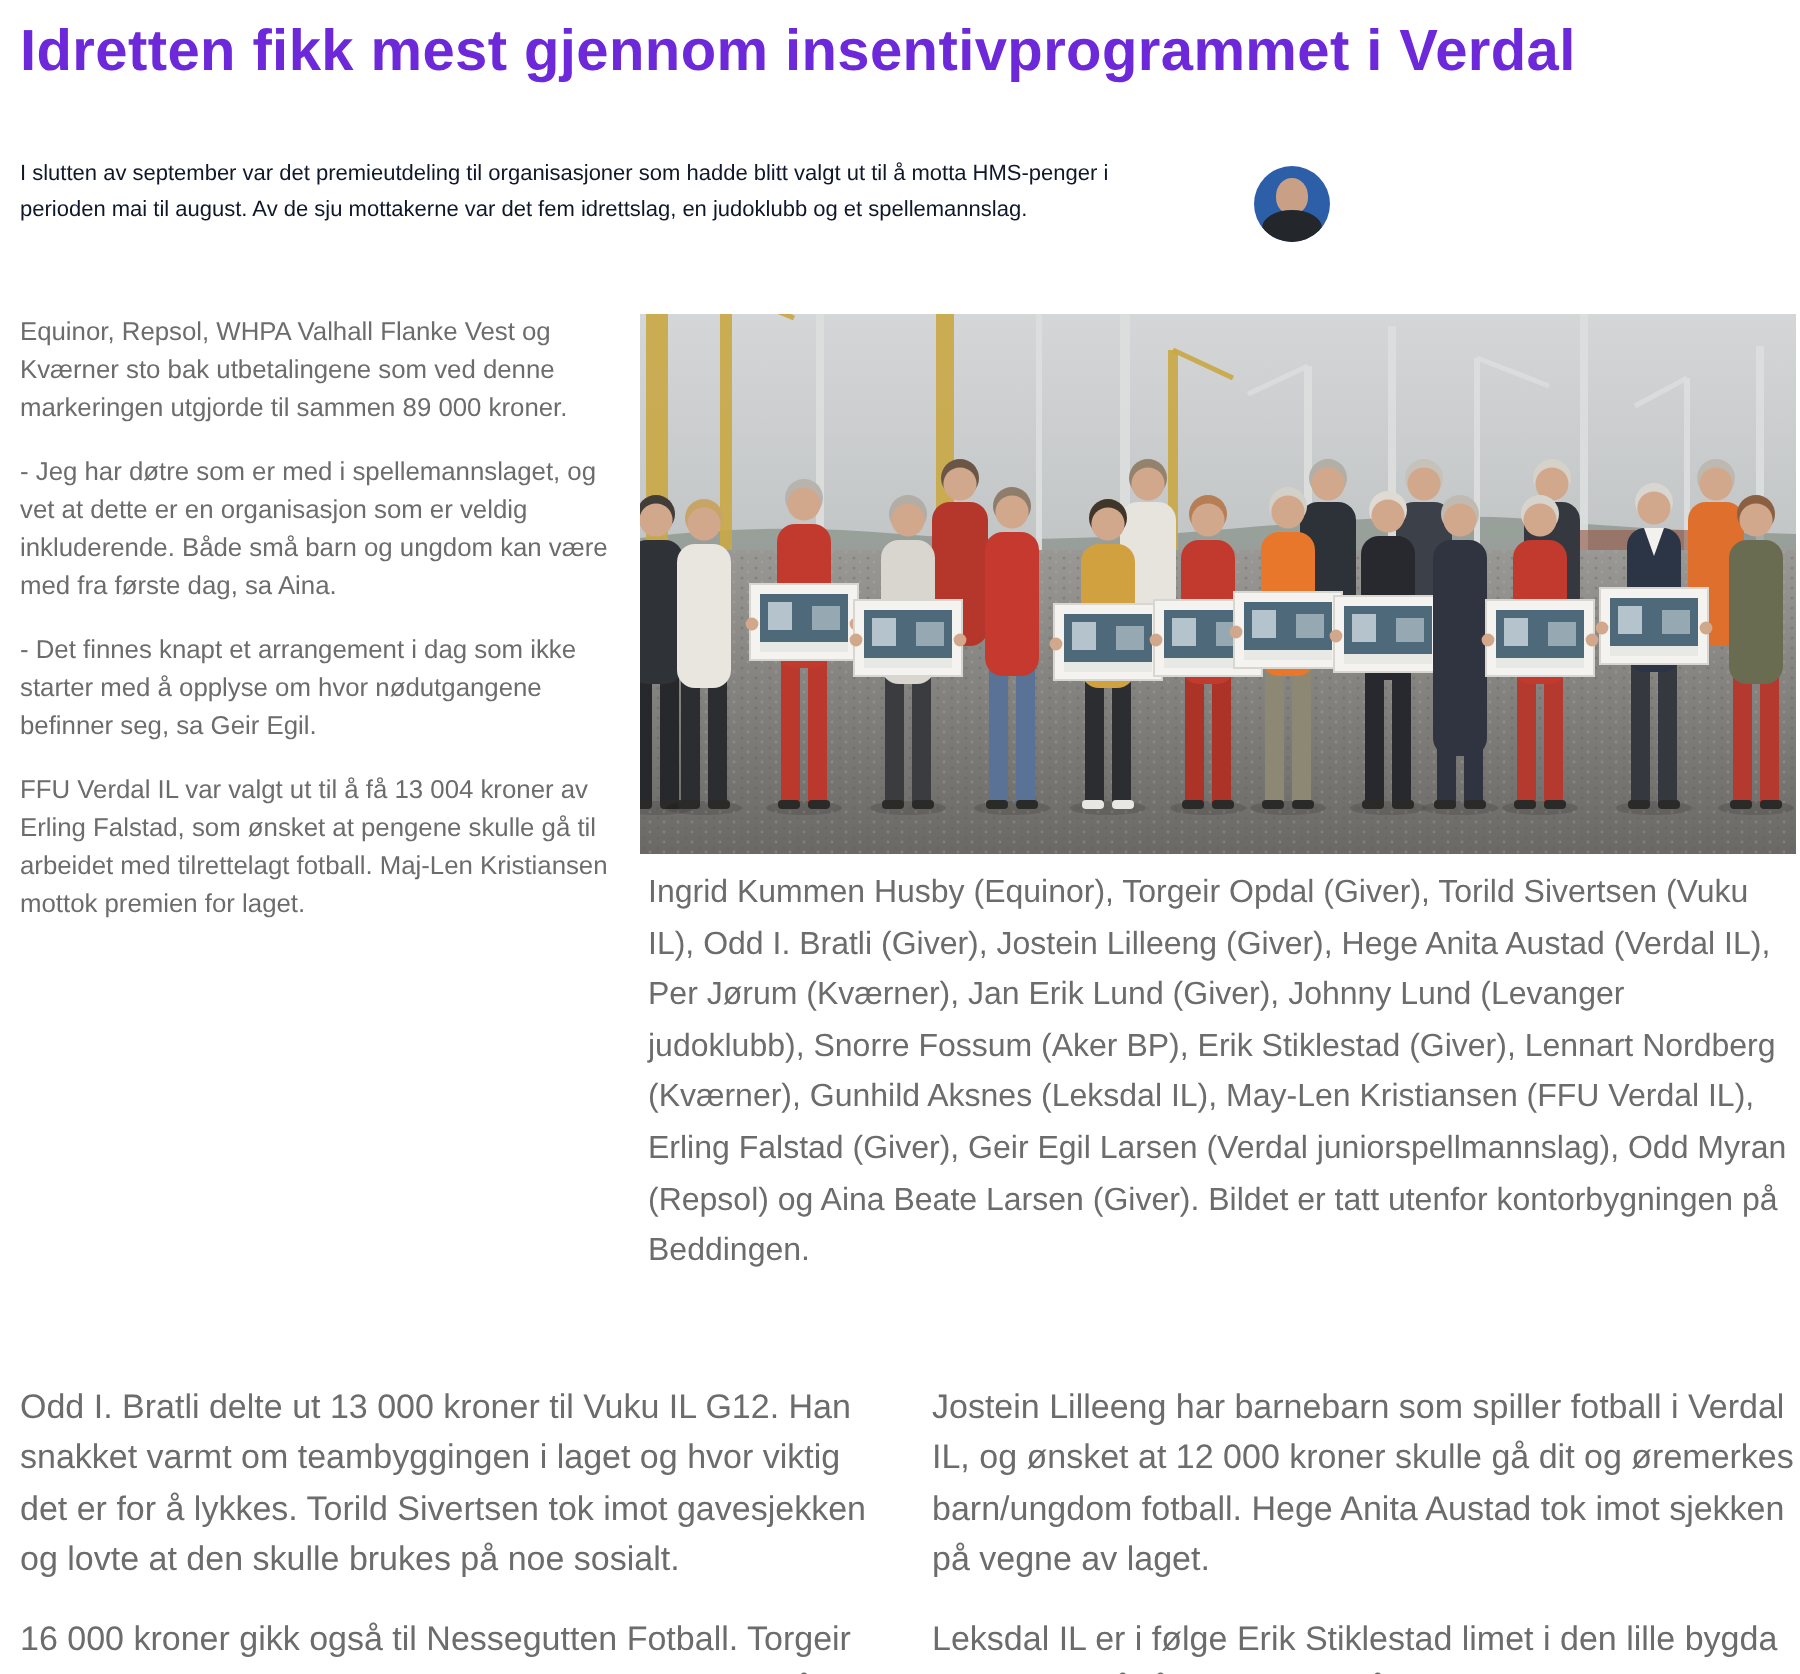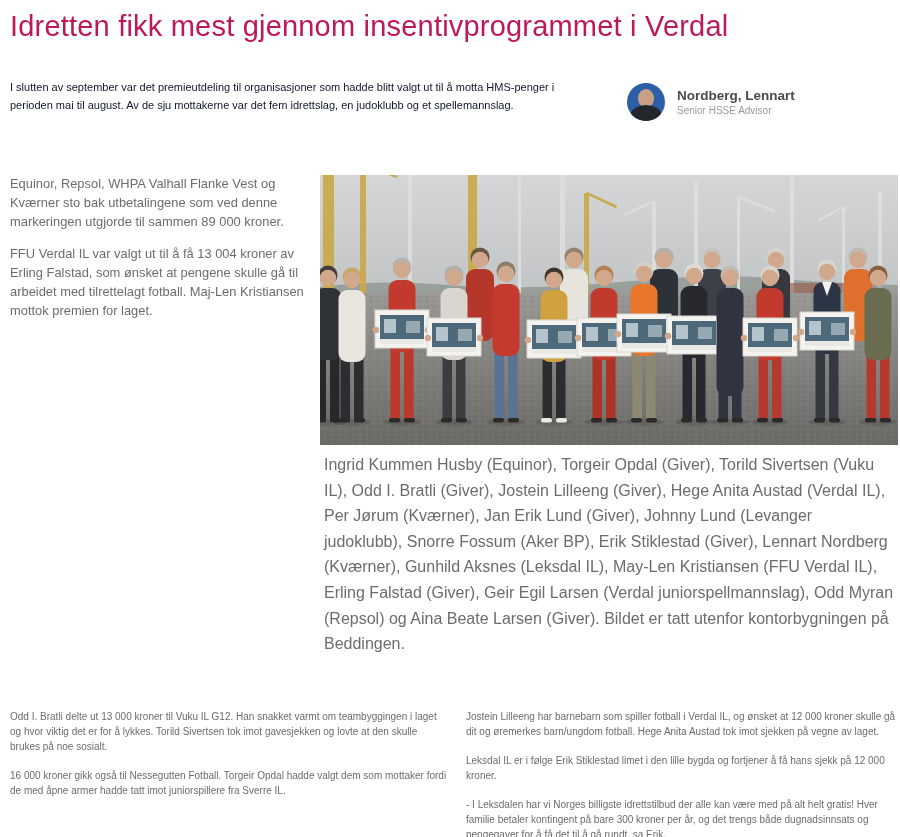--- a/index.html
+++ b/index.html
@@ -1,67 +1,65 @@
 <!DOCTYPE html>
 <html><head>
 <meta charset="utf-8">
 <style>
   html,body{margin:0;padding:0;background:#ffffff;}
   body{width:900px;height:837px;overflow:hidden;font-family:"Liberation Sans",sans-serif;color:#6c6c6c;}
   .page{padding:4px 8px 0 10px;}
 
-  .article-title{font-size:29px;font-weight:400;color:#be185d;margin:6px 0 0 0;letter-spacing:.2px;}
+  .article-title{font-size:29px;font-weight:700;color:#6d28d9;margin:6px 0 0 0;letter-spacing:.2px;}
 
   .header-row{display:flex;align-items:flex-start;margin-top:36px;}
   .lead{width:570px;font-size:11px;line-height:1.62;color:#0f172a;margin:0;}
   .author-card{margin-left:47px;display:flex;align-items:center;margin-top:4px;cursor:pointer;}
   .avatar{width:38px;height:38px;border-radius:50%;background:#2d5fa8;position:relative;overflow:hidden;flex:none;}
   .avatar .head{position:absolute;left:11px;top:6px;width:16px;height:18px;border-radius:50% 50% 45% 45%;background:#c9a086;}
   .avatar .body{position:absolute;left:4px;top:22px;width:30px;height:18px;border-radius:50% 50% 0 0;background:#23262b;}
   .author-meta{margin-left:12px;}
   .author-name{font-size:13.5px;font-weight:bold;color:#4b4b4b;}
   .author-role{font-size:10px;color:#9a9a9a;margin-top:2px;}
 
-  .main-row{display:flex;margin-top:54px;}
+  .main-row{display:flex;margin-top:36px;}
   .col-text{width:300px;flex:none;}
   .col-text p{font-size:12.9px;line-height:1.47;margin:0 0 13px 0;color:#6c6c6c;}
   .photo-block{margin-left:10px;width:578px;flex:none;}
   .photo-frame{width:578px;height:270px;overflow:hidden;background:#c9cccd;position:relative;}
   .photo-frame svg{display:block;}
   .photo-caption{font-size:16px;line-height:1.6;color:#6c6c6c;margin-top:7px;padding:0 4px;}
 
   .bottom-row{display:flex;margin-top:52px;}
   .bottom-col{width:438px;flex:none;}
   .bottom-col + .bottom-col{margin-left:18px;}
-  .bottom-col p{font-size:10px;line-height:1.5;margin:0 0 14px 0;color:#6c6c6c;}
+  .bottom-col p{font-size:17px;line-height:1.5;margin:0 0 14px 0;color:#6c6c6c;}
 </style>
 </head>
 <body>
 
 <div class="page">
 
   <h1 class="article-title">Idretten fikk mest gjennom insentivprogrammet i Verdal</h1>
 
   <div class="header-row">
     <p class="lead">I slutten av september var det premieutdeling til organisasjoner som hadde blitt valgt ut til å motta HMS-penger i perioden mai til august. Av de sju mottakerne var det fem idrettslag, en judoklubb og et spellemannslag.</p>
     <div class="author-card">
       <div class="avatar">
         <div class="head"></div>
         <div class="body"></div>
       </div>
-      <div class="author-meta">
-        <div class="author-name">Nordberg, Lennart</div>
-        <div class="author-role">Senior HSSE Advisor</div>
-      </div>
     </div>
   </div>
 
   <div class="main-row">
     <div class="col-text">
       <p>Equinor, Repsol, WHPA Valhall Flanke Vest og Kværner sto bak utbetalingene som ved denne markeringen utgjorde til sammen 89 000 kroner.</p>
+      <p>- Jeg har døtre som er med i spellemannslaget, og vet at dette er en organisasjon som er veldig inkluderende. Både små barn og ungdom kan være med fra første dag, sa Aina.</p>
+      <p>- Det finnes knapt et arrangement i dag som ikke starter med å opplyse om hvor nødutgangene befinner seg, sa Geir Egil.</p>
       <p>FFU Verdal IL var valgt ut til å få 13 004 kroner av Erling Falstad, som ønsket at pengene skulle gå til arbeidet med tilrettelagt fotball. Maj-Len Kristiansen mottok premien for laget.</p>
     </div>
     <div class="photo-block">
       <div class="photo-frame" id="photo-frame">
           <svg width="578" height="270" viewBox="0 0 578 270" xmlns="http://www.w3.org/2000/svg">
             <defs>
     <linearGradient id="skyg" x1="0" y1="0" x2="0" y2="1">
       <stop offset="0" stop-color="#d4d6d7"></stop>
                 <stop offset="1" stop-color="#c2c5c6"></stop>
     </linearGradient>

